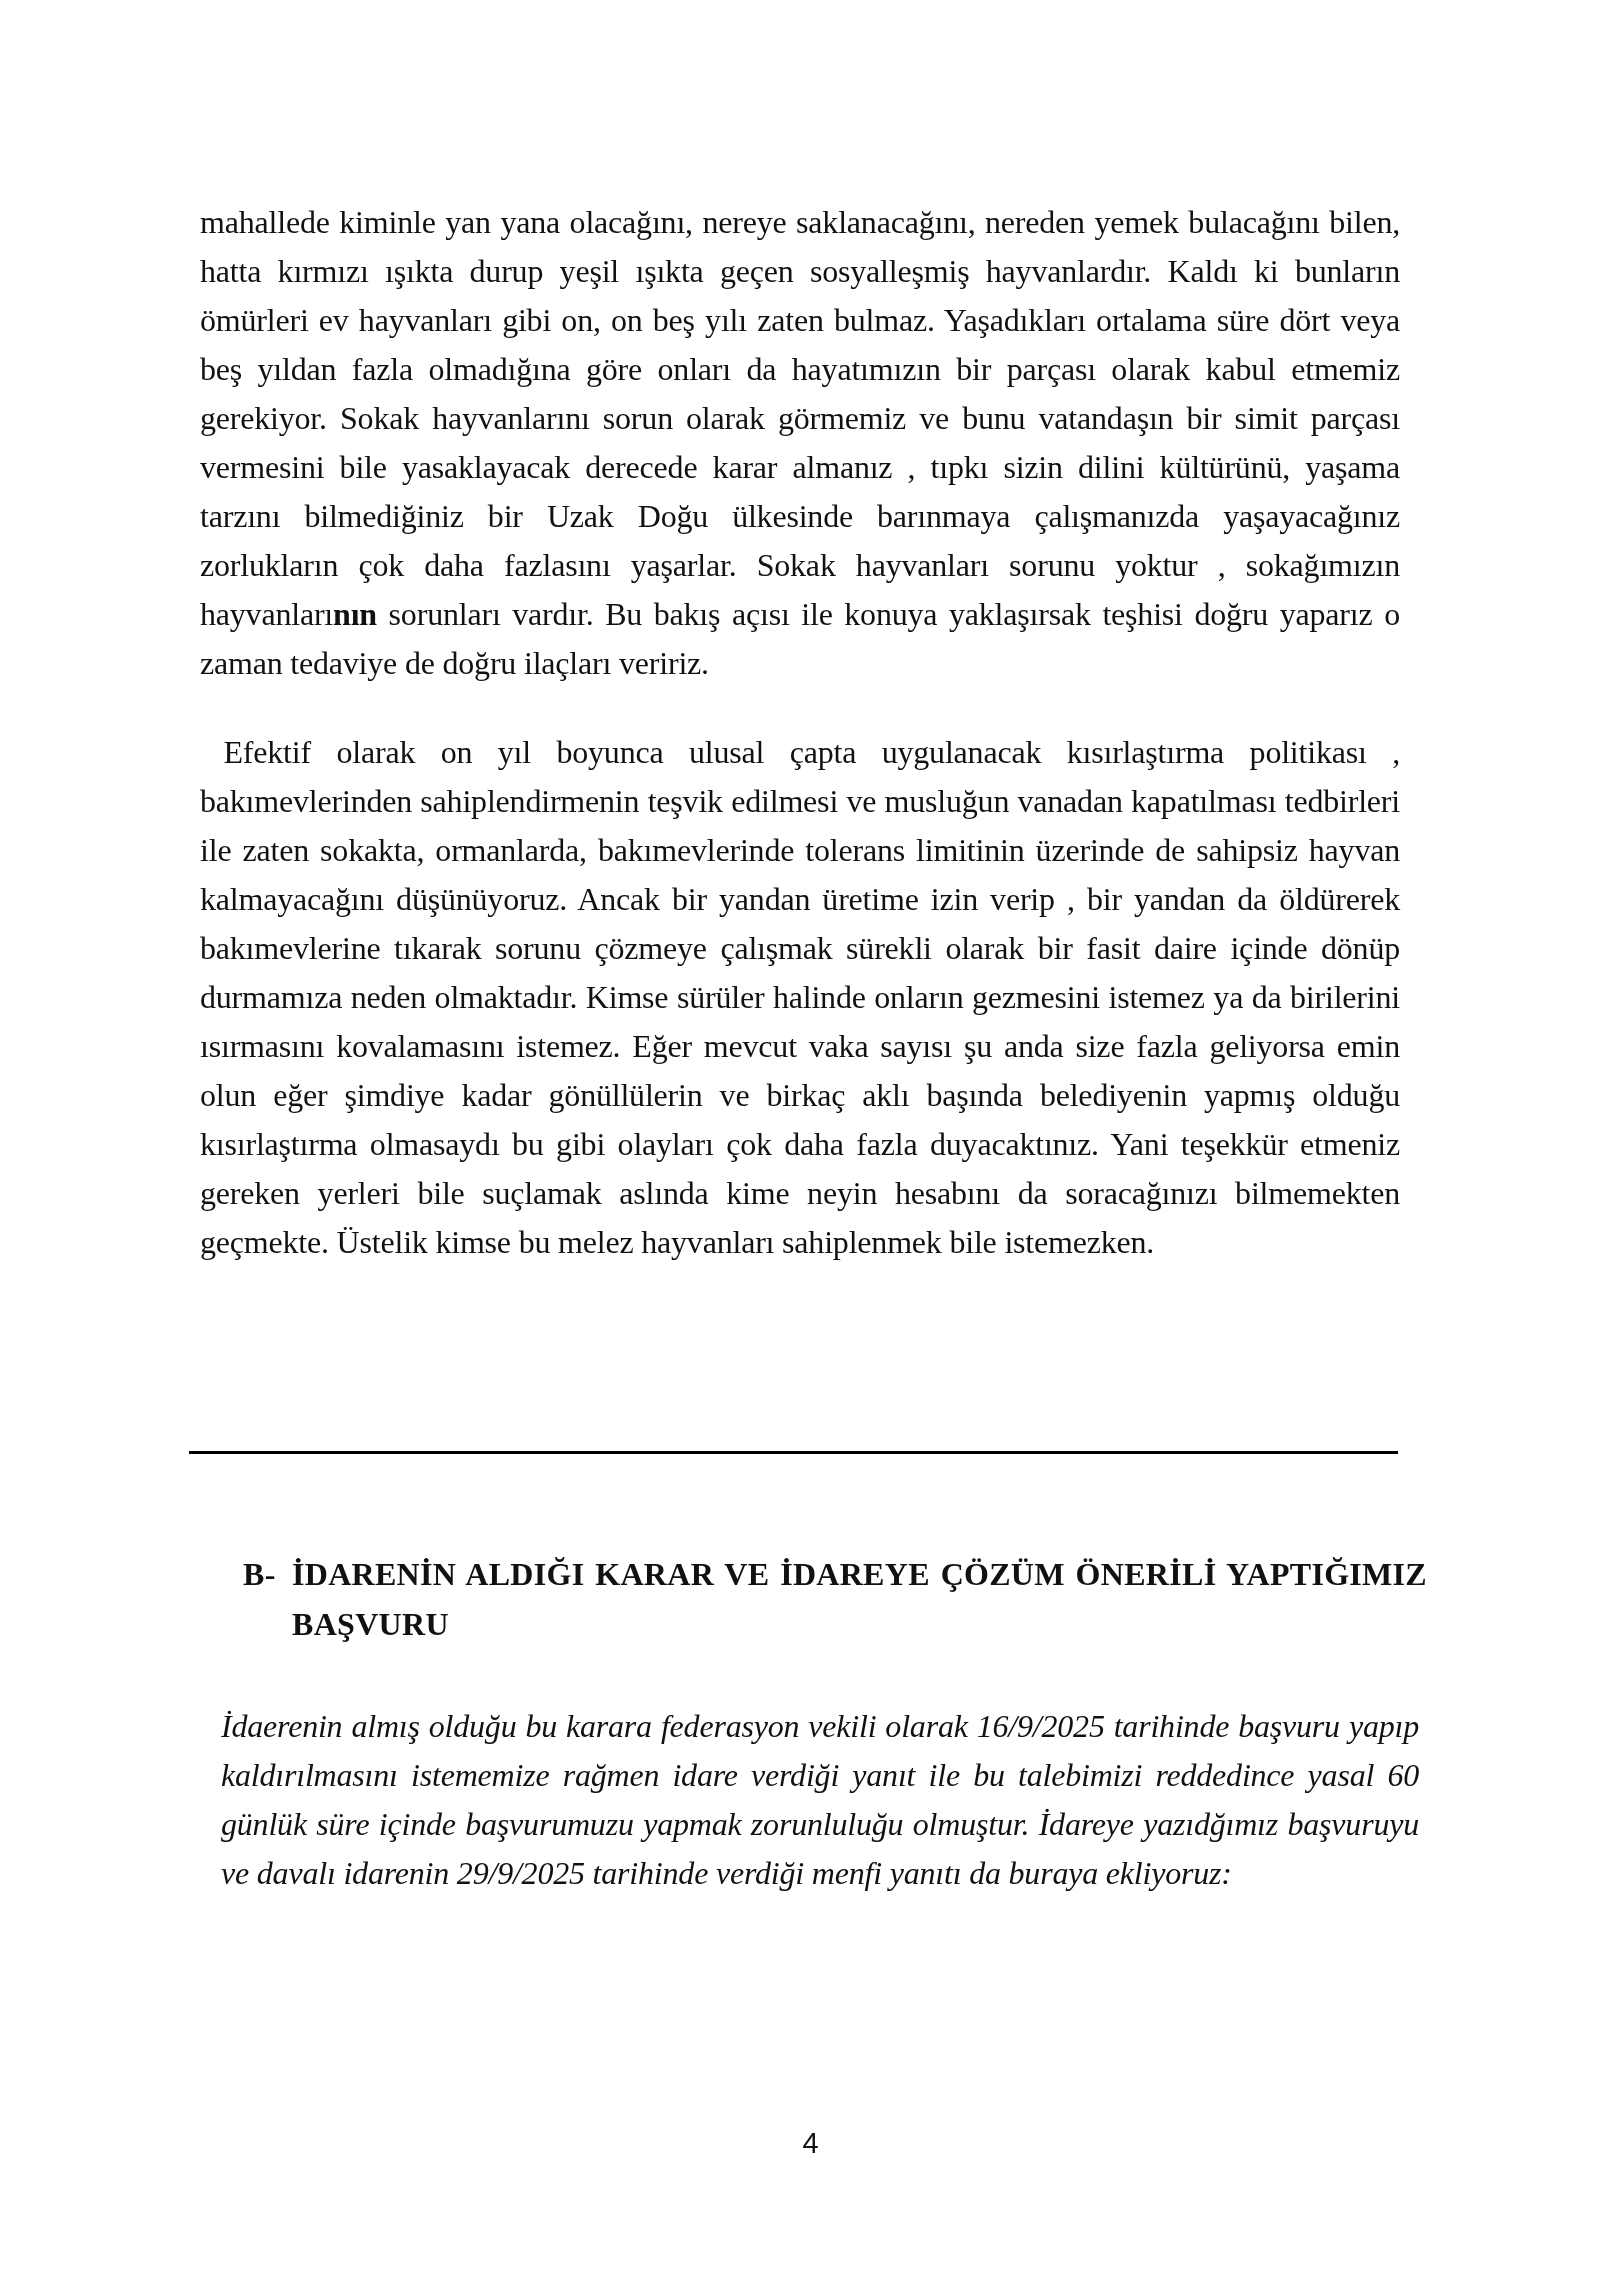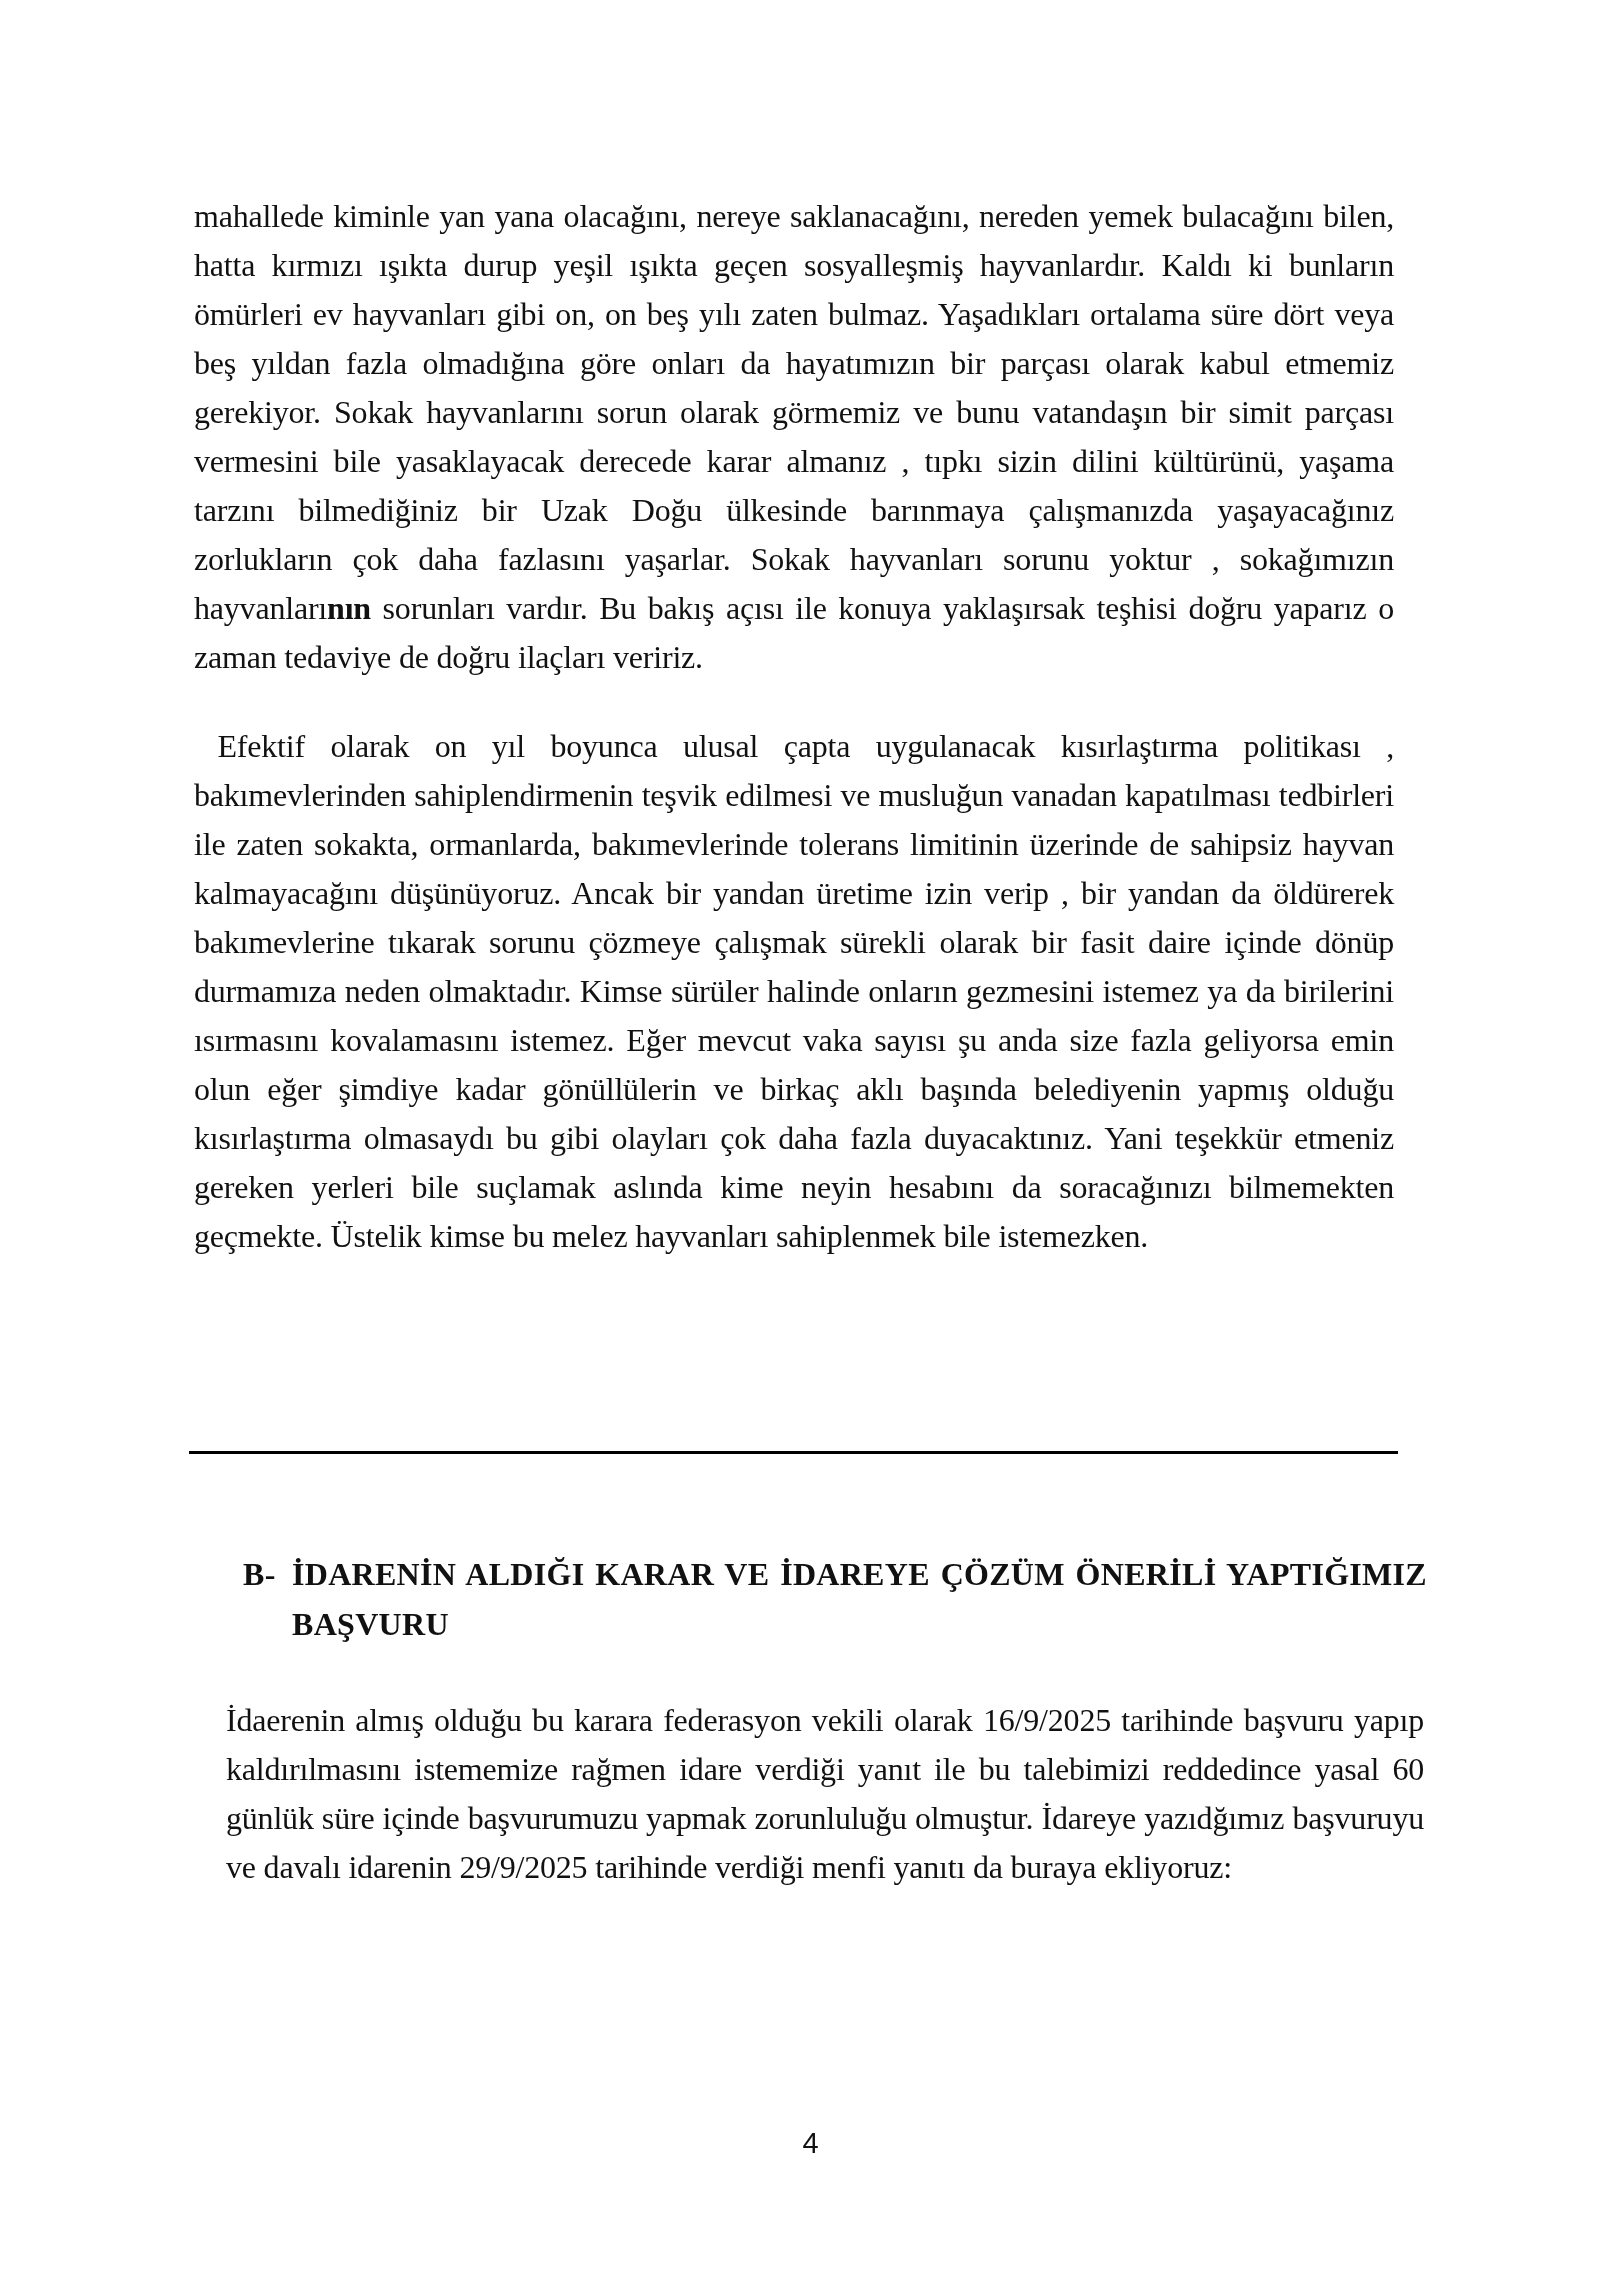--- a/index.html
+++ b/index.html
@@ -9,25 +9,25 @@
     color: #111111;
   }
   .page { position: absolute; left: 0; top: 0; width: 1621px; height: 2293px; }
   .para {
     position: absolute;
     font-size: 32px;
     line-height: 49px;
     text-align: justify;
     text-align-last: left;
     letter-spacing: -0.2px;
-    margin: 0;
+    margin: 6px;
   }
   #p1 { left: 194px; top: 192px; width: 1200px; }
   #p2 { left: 194px; top: 722px; width: 1200px; text-indent: 23.5px; }
-  #p3 { left: 226px; top: 1696px; width: 1198px; }
+  #p3 { left: 215px; top: 1696px; width: 1198px; font-style: italic; }
   .rule {
     position: absolute; left: 189px; top: 1451px; width: 1209px; height: 2.9px;
     background: #000000;
   }
   .heading {
     position: absolute; left: 243px; top: 1549px; width: 1186px;
     font-size: 32px; font-weight: bold; line-height: 50px;
     letter-spacing: 0.3px;
   }
   .heading .hnum { position: absolute; left: 0; top: 0; }

